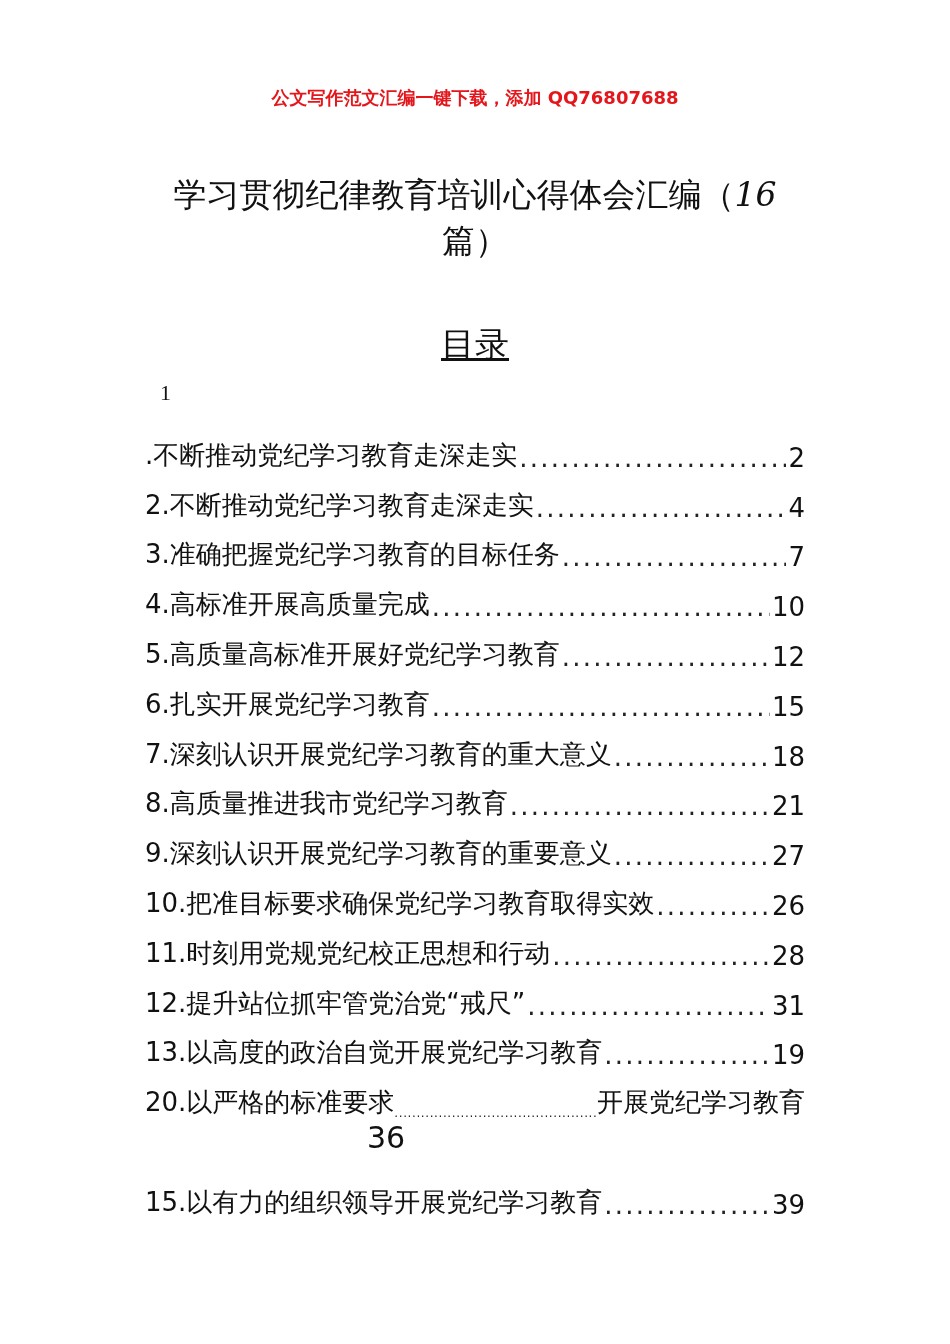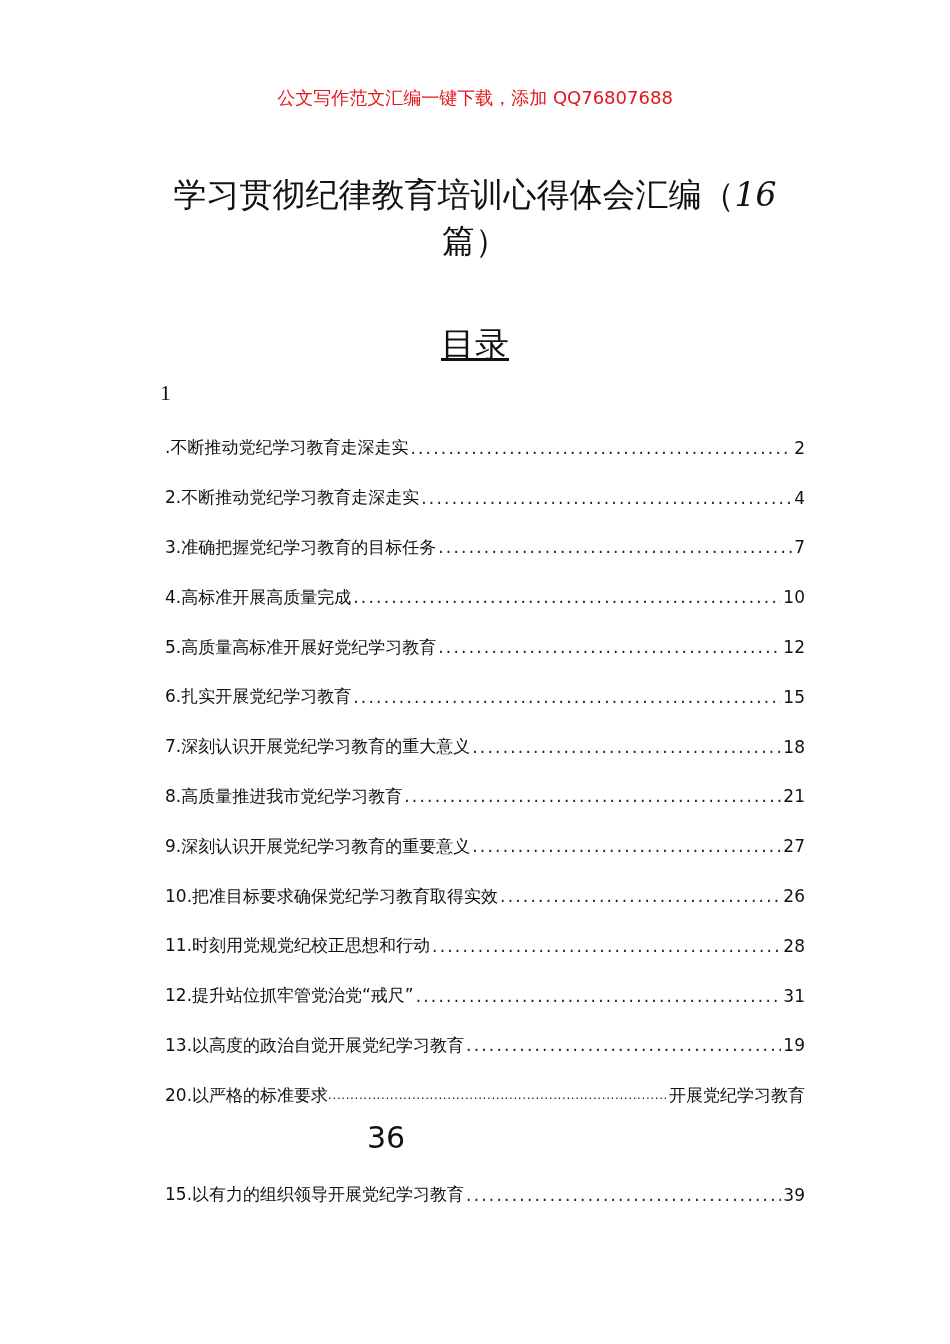--- a/index.html
+++ b/index.html
@@ -1,28 +1,28 @@
 <!DOCTYPE html>
 <html><head>
 <meta charset="utf-8">
 <style>
   html, body { margin: 0; padding: 0; background: #ffffff; }
   body { width: 950px; height: 1344px; position: relative; overflow: hidden;
          font-family: "DejaVu Sans", "Liberation Sans", sans-serif; color: #111; }
   .notice { position: absolute; top: 86px; left: 0; width: 950px; text-align: center;
-            font-size: 18px; color: #e3161c; letter-spacing: 0px; }
+            font-size: 18px; color: #e3161c; letter-spacing: 0px; font-weight: bold; }
   .title { position: absolute; top: 172px; left: 140px; width: 670px; text-align: center;
            font-size: 33px; line-height: 46px; color: #111; }
   .title .num { font-family: "DejaVu Serif", "Liberation Serif", serif; font-style: italic; }
   .toc-heading { position: absolute; top: 322px; left: 0; width: 950px; text-align: center;
                  font-size: 34px; color: #111; text-decoration: underline; }
   .stray-num { position: absolute; top: 380px; left: 160px;
                font-family: "Liberation Serif", "DejaVu Serif", serif; font-size: 22px; }
   .toc { position: absolute; left: 145px; width: 660px; top: 423px; }
-  .row { display: flex; align-items: center; height: 49.8px; font-size: 17px; white-space: nowrap; margin-left: 20px; }
+  .row { display: flex; align-items: flex-end; height: 49.8px; font-size: 26px; white-space: nowrap; }
   .row .label { flex: 0 0 auto; }
   .row .dots { flex: 1 1 auto; overflow: hidden; margin: 0 2px; letter-spacing: 2.2px; color: #222; }
   .row .dots::before { content: "........................................................................................................................................"; }
   .row .page { flex: 0 0 auto; }
   .row.broken .dots { font-size: 12px; letter-spacing: 0.6px; margin: 0; }
   .row.broken .dots::before { content: "..............................................................................................................................................................................................."; }
   .wrap-page { height: 49.8px; font-size: 30px; padding-left: 222px; display: flex; align-items: baseline; }
 </style>
 </head>
 <body>

